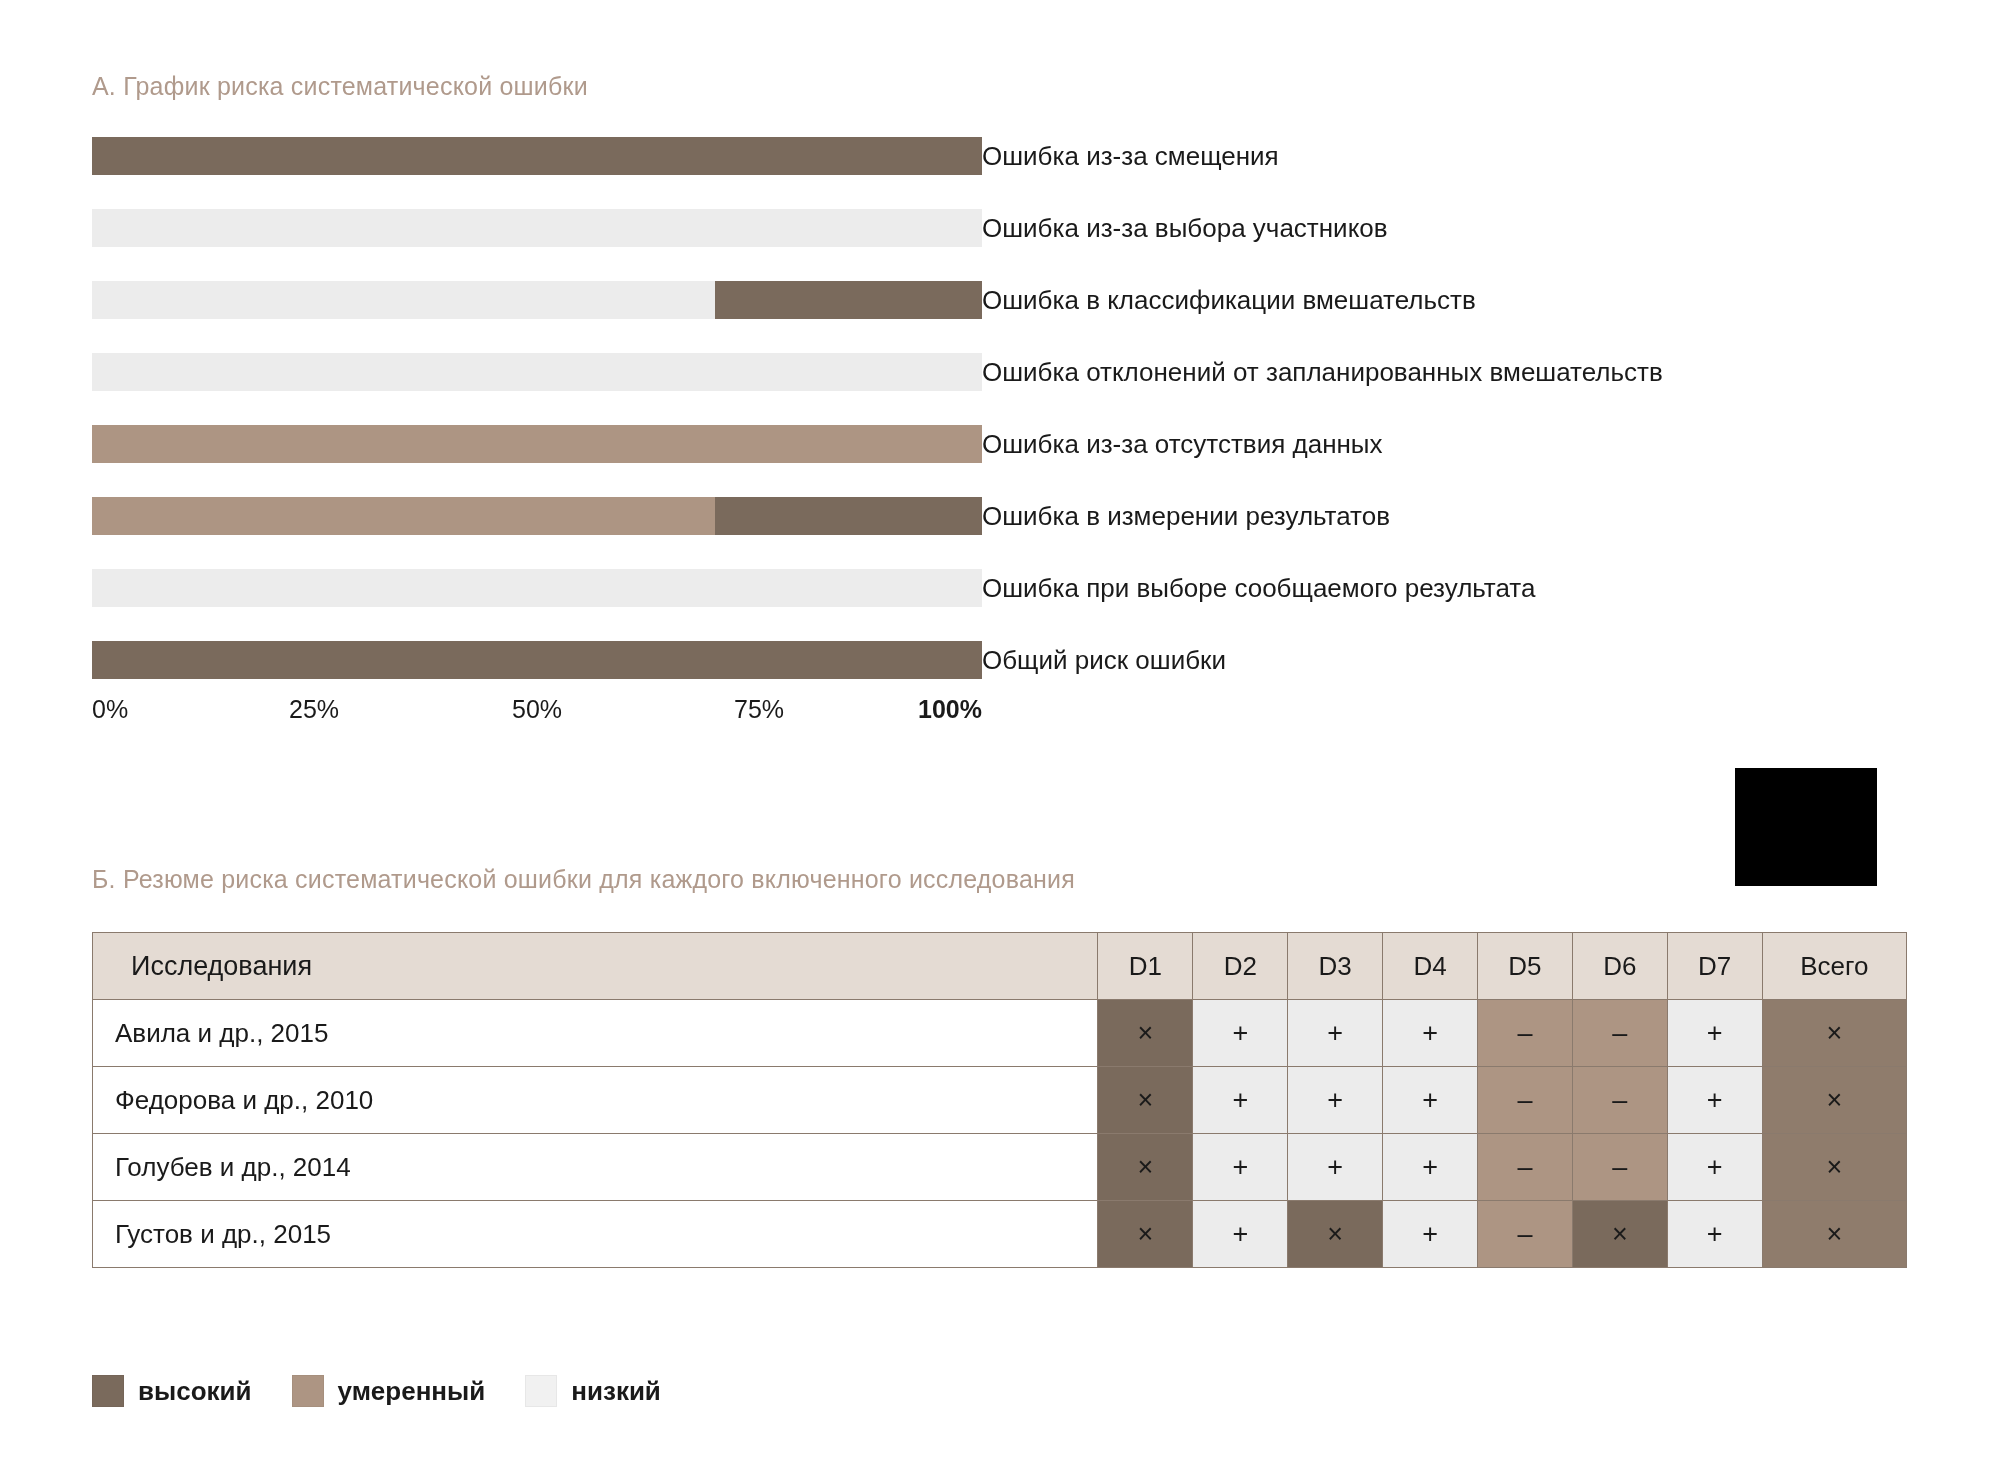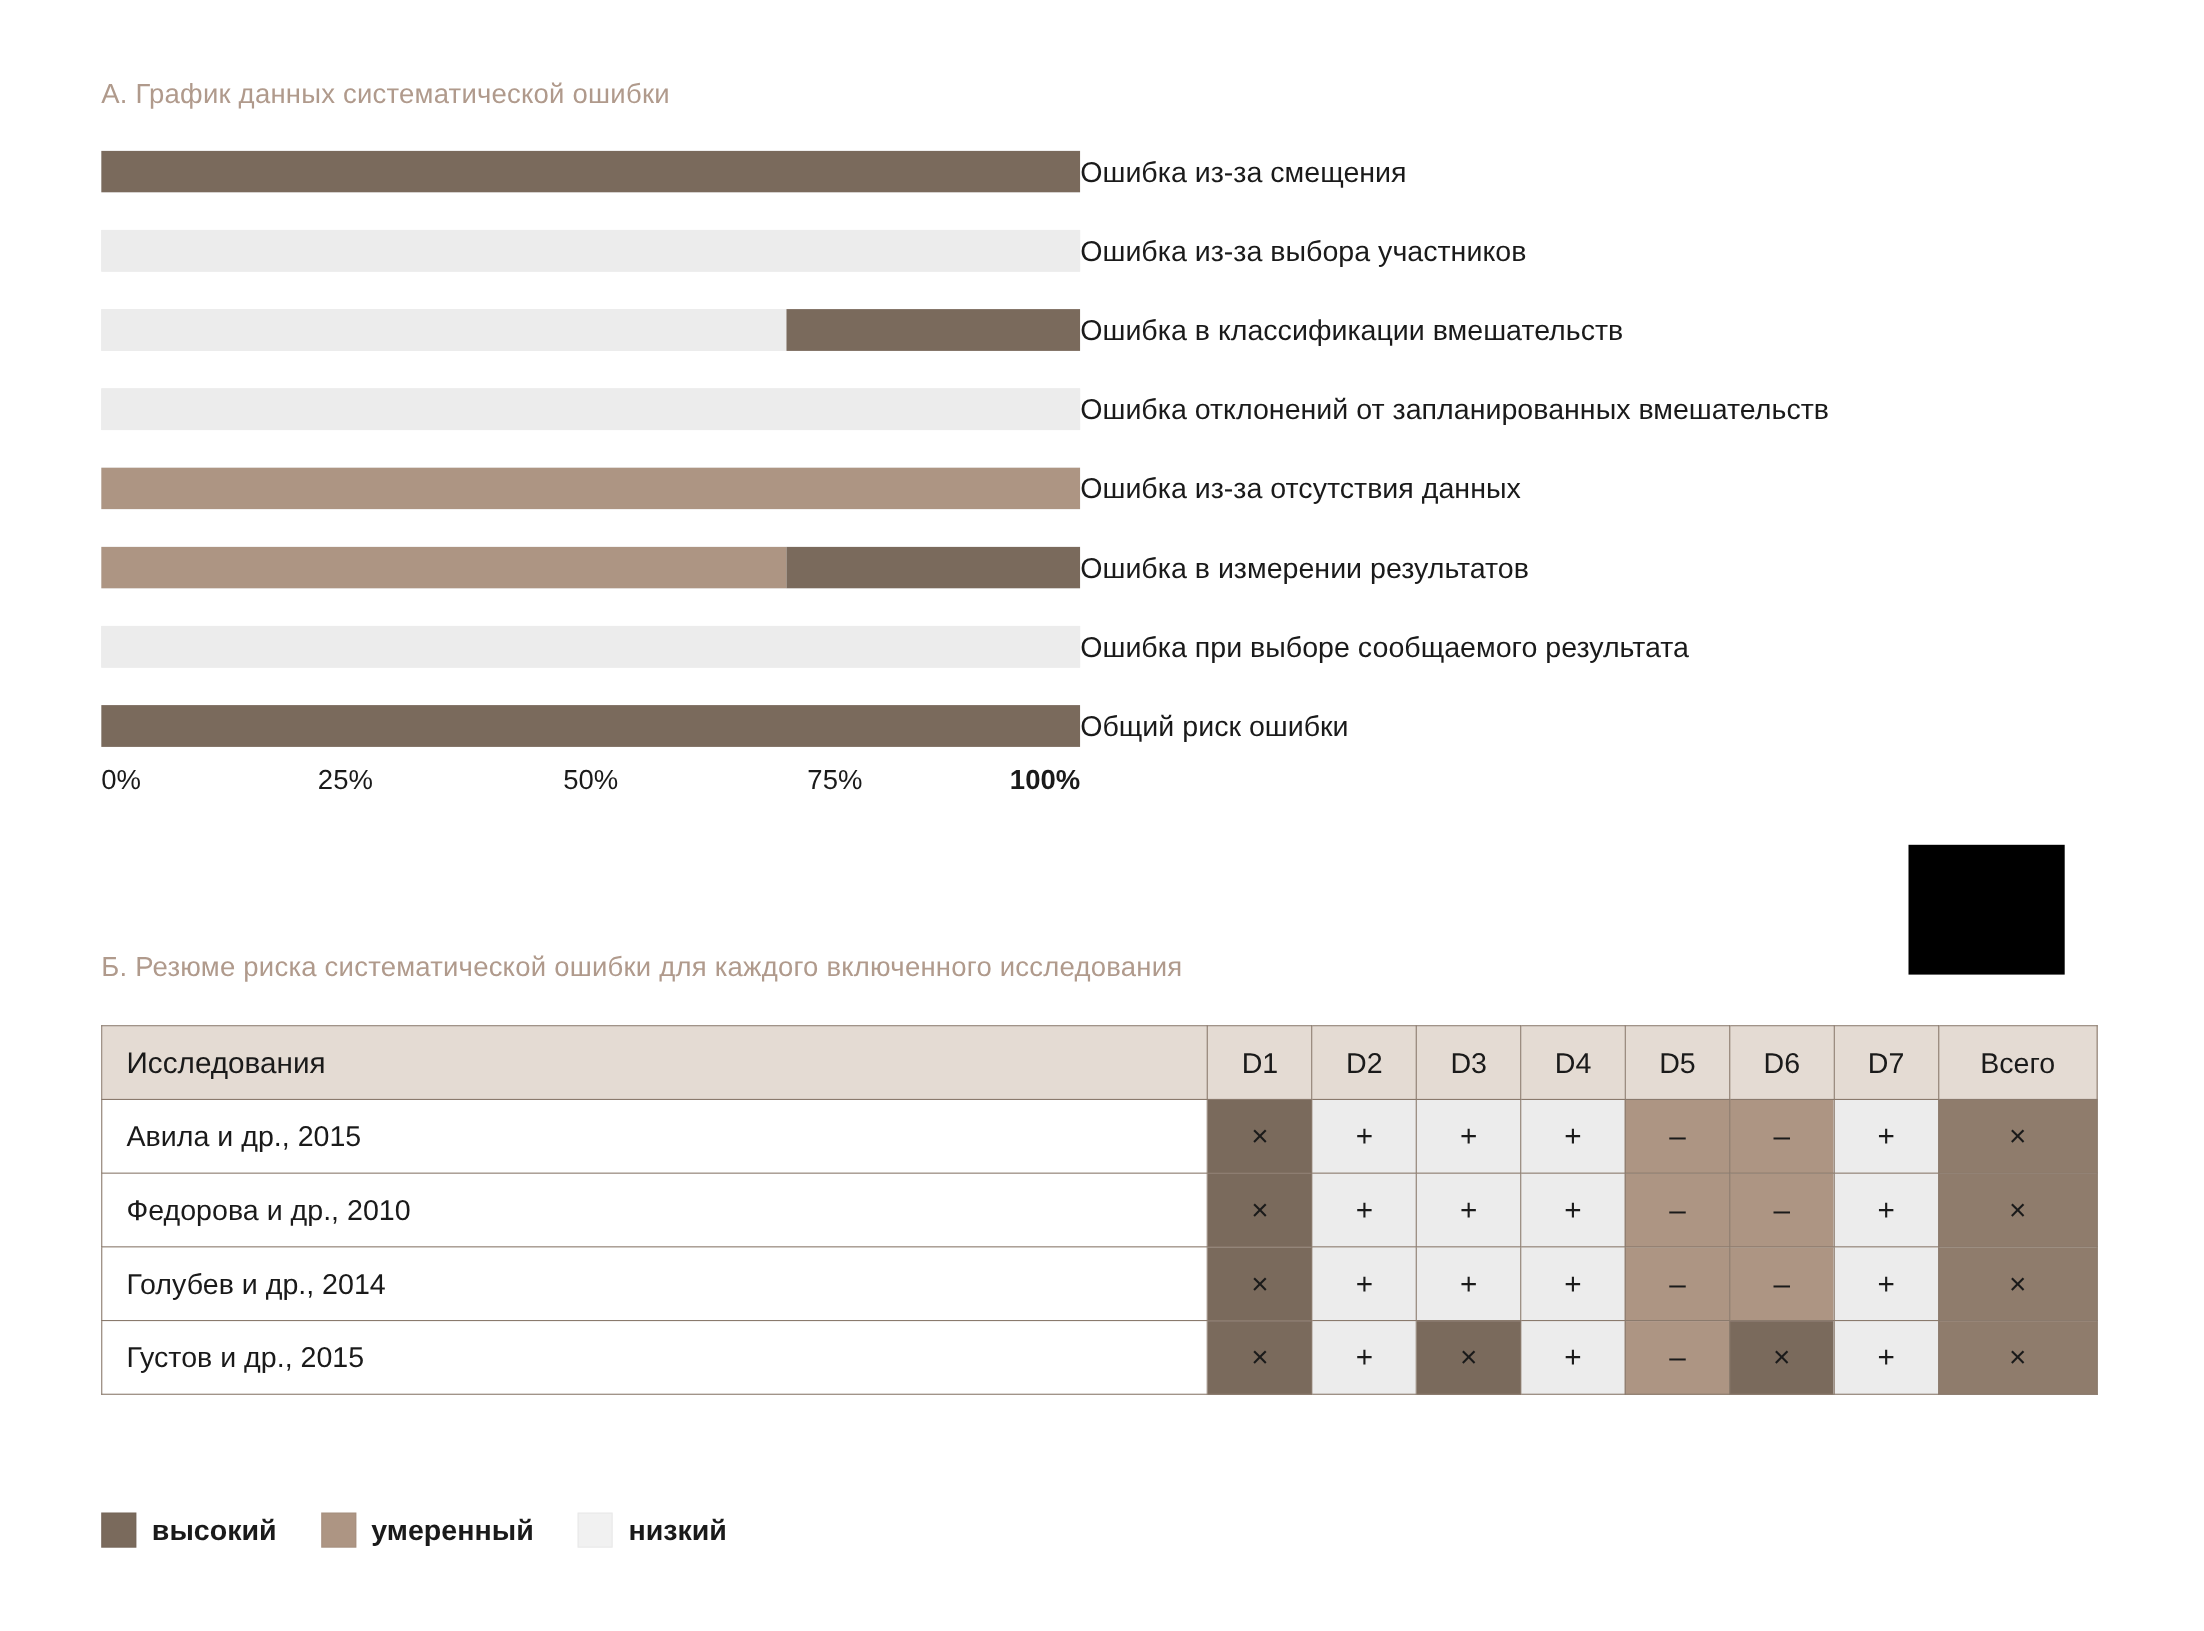--- a/index.html
+++ b/index.html
@@ -105,21 +105,21 @@
     font-size: 26px;
     font-weight: 400;
     text-align: center;
     color: #1a1a1a;
   }
   table.rob-table thead th {
     background: #e4dbd3;
   }
   table.rob-table thead th.studies-head {
     text-align: left;
-    padding-left: 22px;
+    padding-left: 38px;
     font-size: 27px;
   }
   table.rob-table td.study-name {
     text-align: left;
     padding-left: 22px;
     background: #ffffff;
     font-size: 26px;
   }
   col.c-study { width: 975px; }
   col.c-d     { width: 92px; }
@@ -156,21 +156,21 @@
   .legend-text {
     font-size: 26px;
     color: #1a1a1a;
     font-weight: bold;
   }
 </style>
 </head>
 <body>
 
 <section id="panel-a">
-  <div class="panel-title">А. График данных систематической ошибки</div>
+  <div class="panel-title">А. График риска систематической ошибки</div>
 
   <div class="bar-rows">
 
     <div class="bar-row">
       <div class="bar-track">
         <div class="seg" style="left:0%;width:100%;background:#7a6a5c;"></div>
       </div>
       <div class="bar-label">Ошибка из-за смещения</div>
     </div>
 

